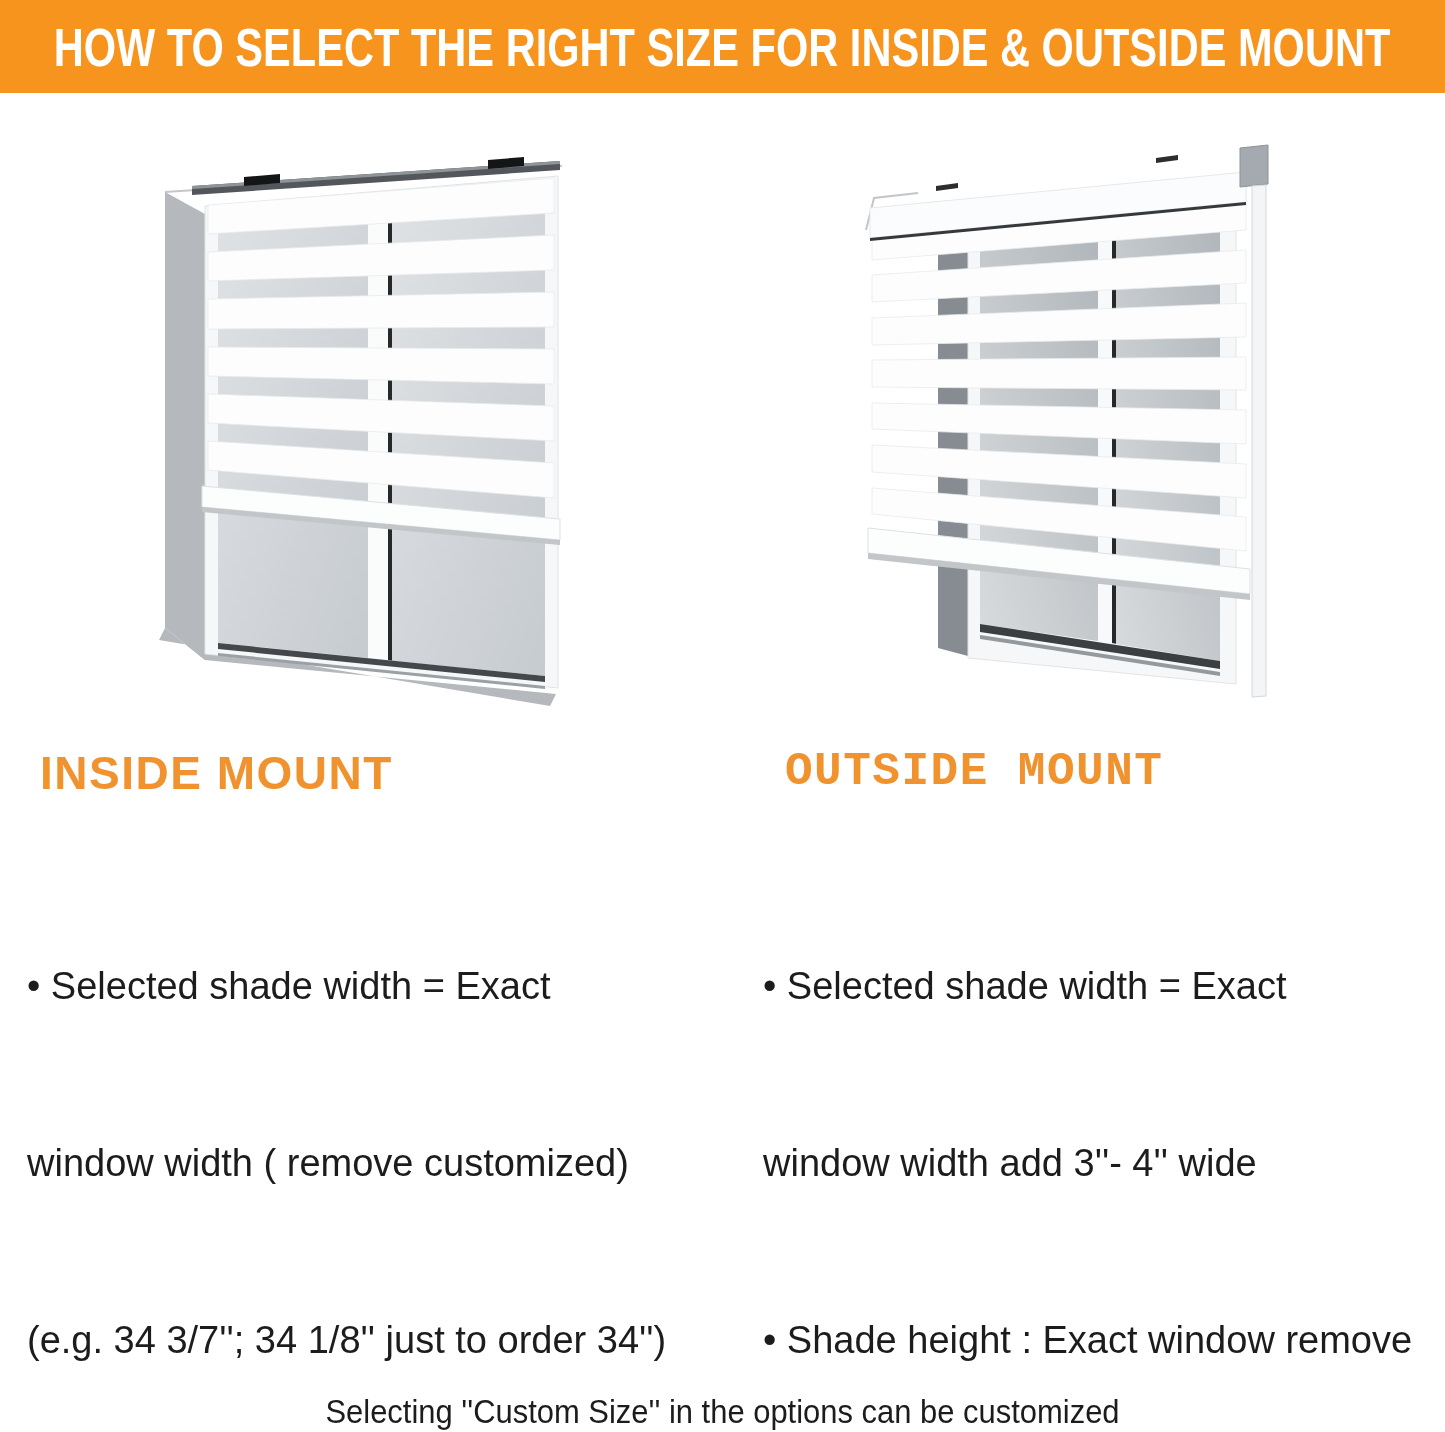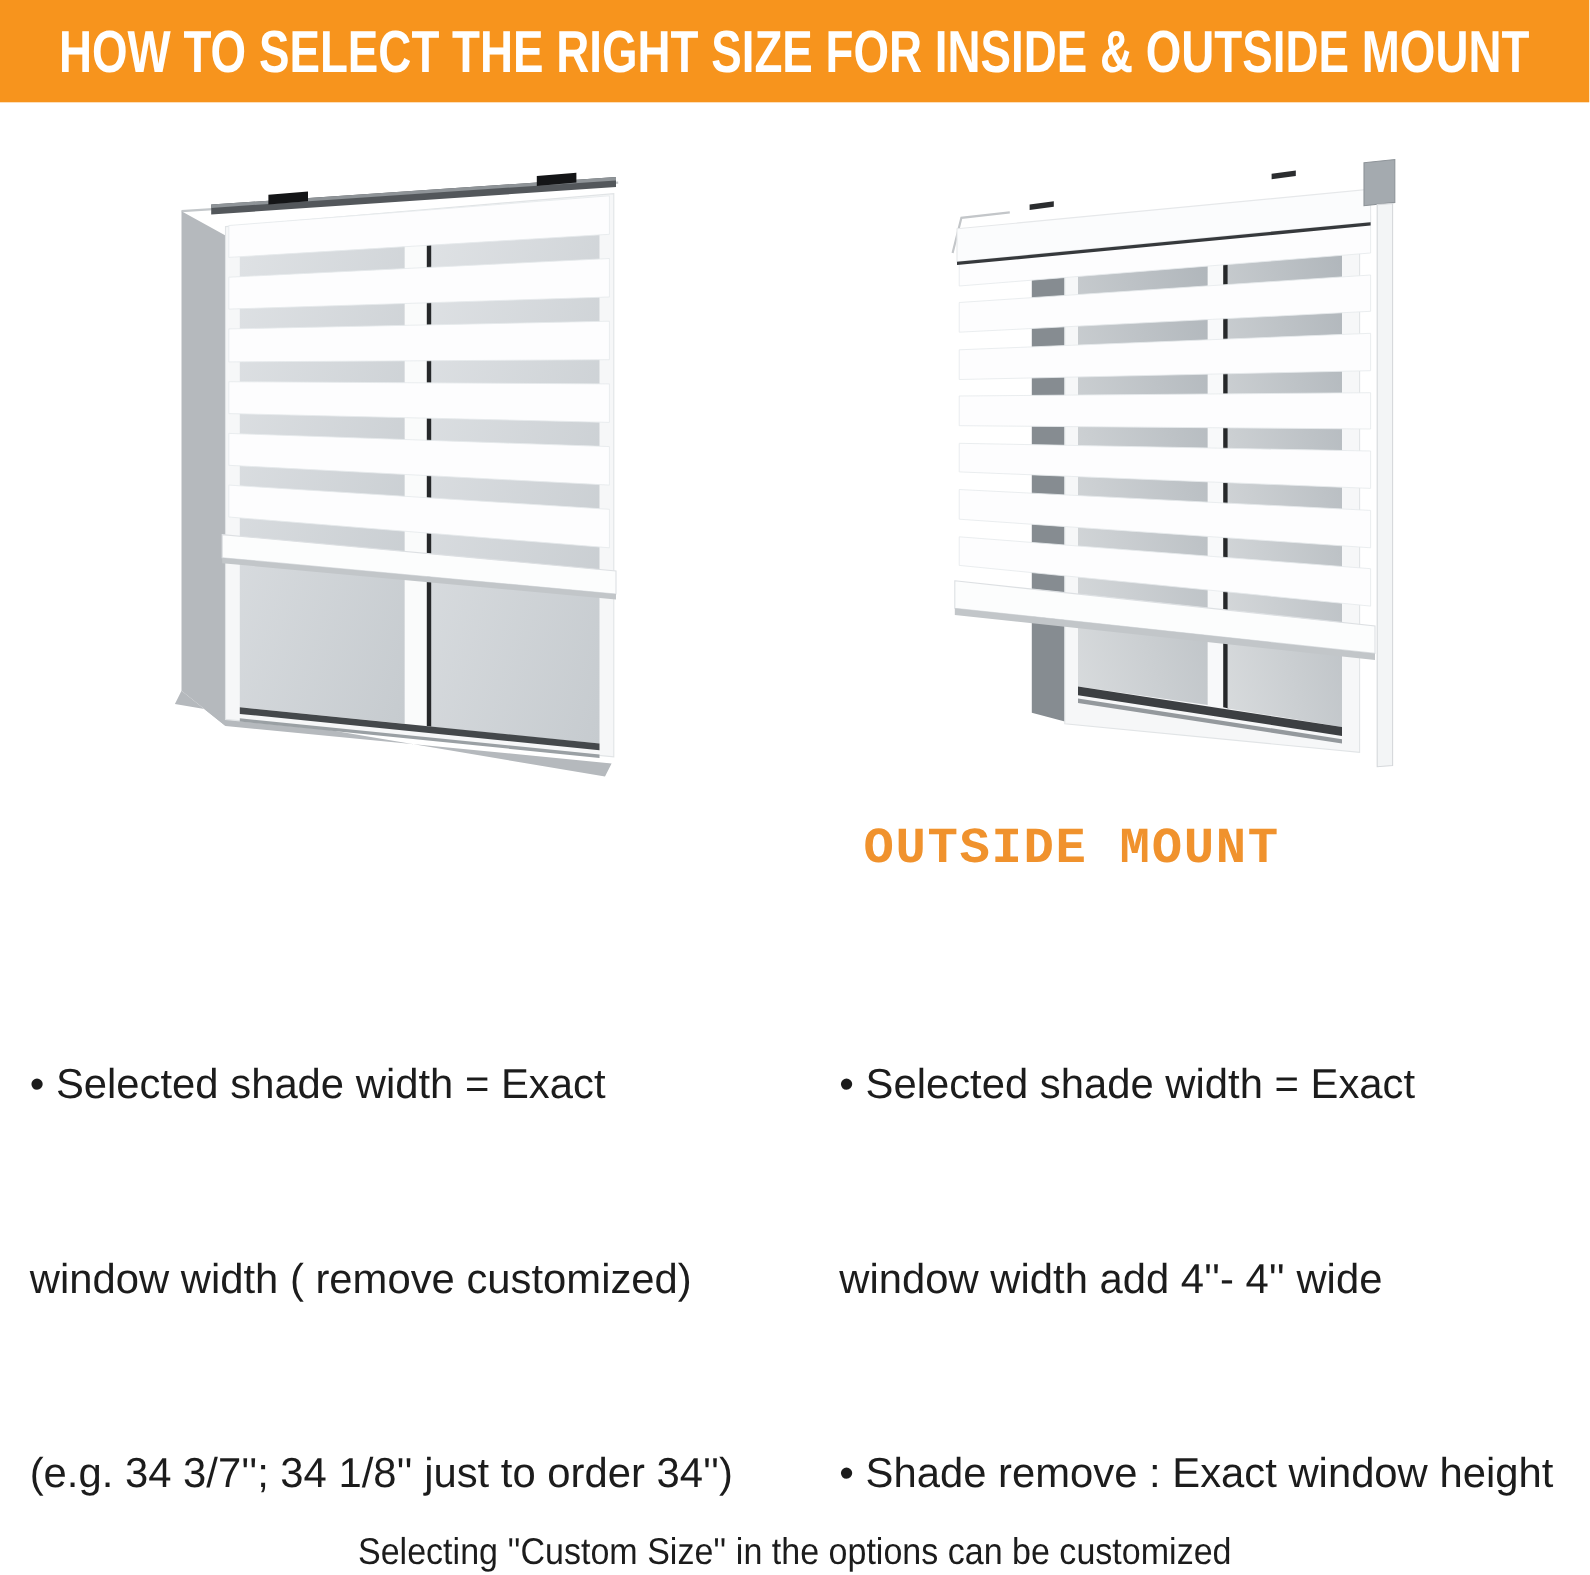--- a/index.html
+++ b/index.html
@@ -149,37 +149,38 @@
         <polygon points="12,102 388,66 388,69 12,105" fill="#36393c"></polygon>
         <polygon points="382,12 410,9 410,48 382,51" fill="#a4aaaf" stroke="#8d9398" stroke-width="1"></polygon>
       </g>
 
       <g>
         <polygon points="394,50 408,49 408,560 394,561" fill="#f3f5f6" stroke="#d5d8db" stroke-width="1"></polygon>
       </g>
     </svg>
   </div>
 
+  <div class="mount-heading heading-inside">INSIDE MOUNT</div>
   <div class="mount-heading heading-outside">OUTSIDE MOUNT</div>
 
   <div class="spec-col col-inside">
     <div class="line">• Selected shade width = Exact</div>
     <div class="line">window width ( remove customized)</div>
     <div class="line">(e.g. 34 3/7''; 34 1/8'' just to order 34'')</div>
     
     
     
     
     
   </div>
 
   <div class="spec-col col-outside">
     <div class="line">• Selected shade width = Exact</div>
-    <div class="line">window width add 4''- 4'' wide</div>
-    <div class="line">• Shade remove : Exact window height</div>
+    <div class="line">window width add 3''- 4'' wide</div>
+    <div class="line">• Shade height : Exact window remove</div>
     
     
     
   </div>
 
   <div class="footer-note">Selecting ''Custom Size'' in the options can be customized</div>
 
 </div>
 
 </body></html>

